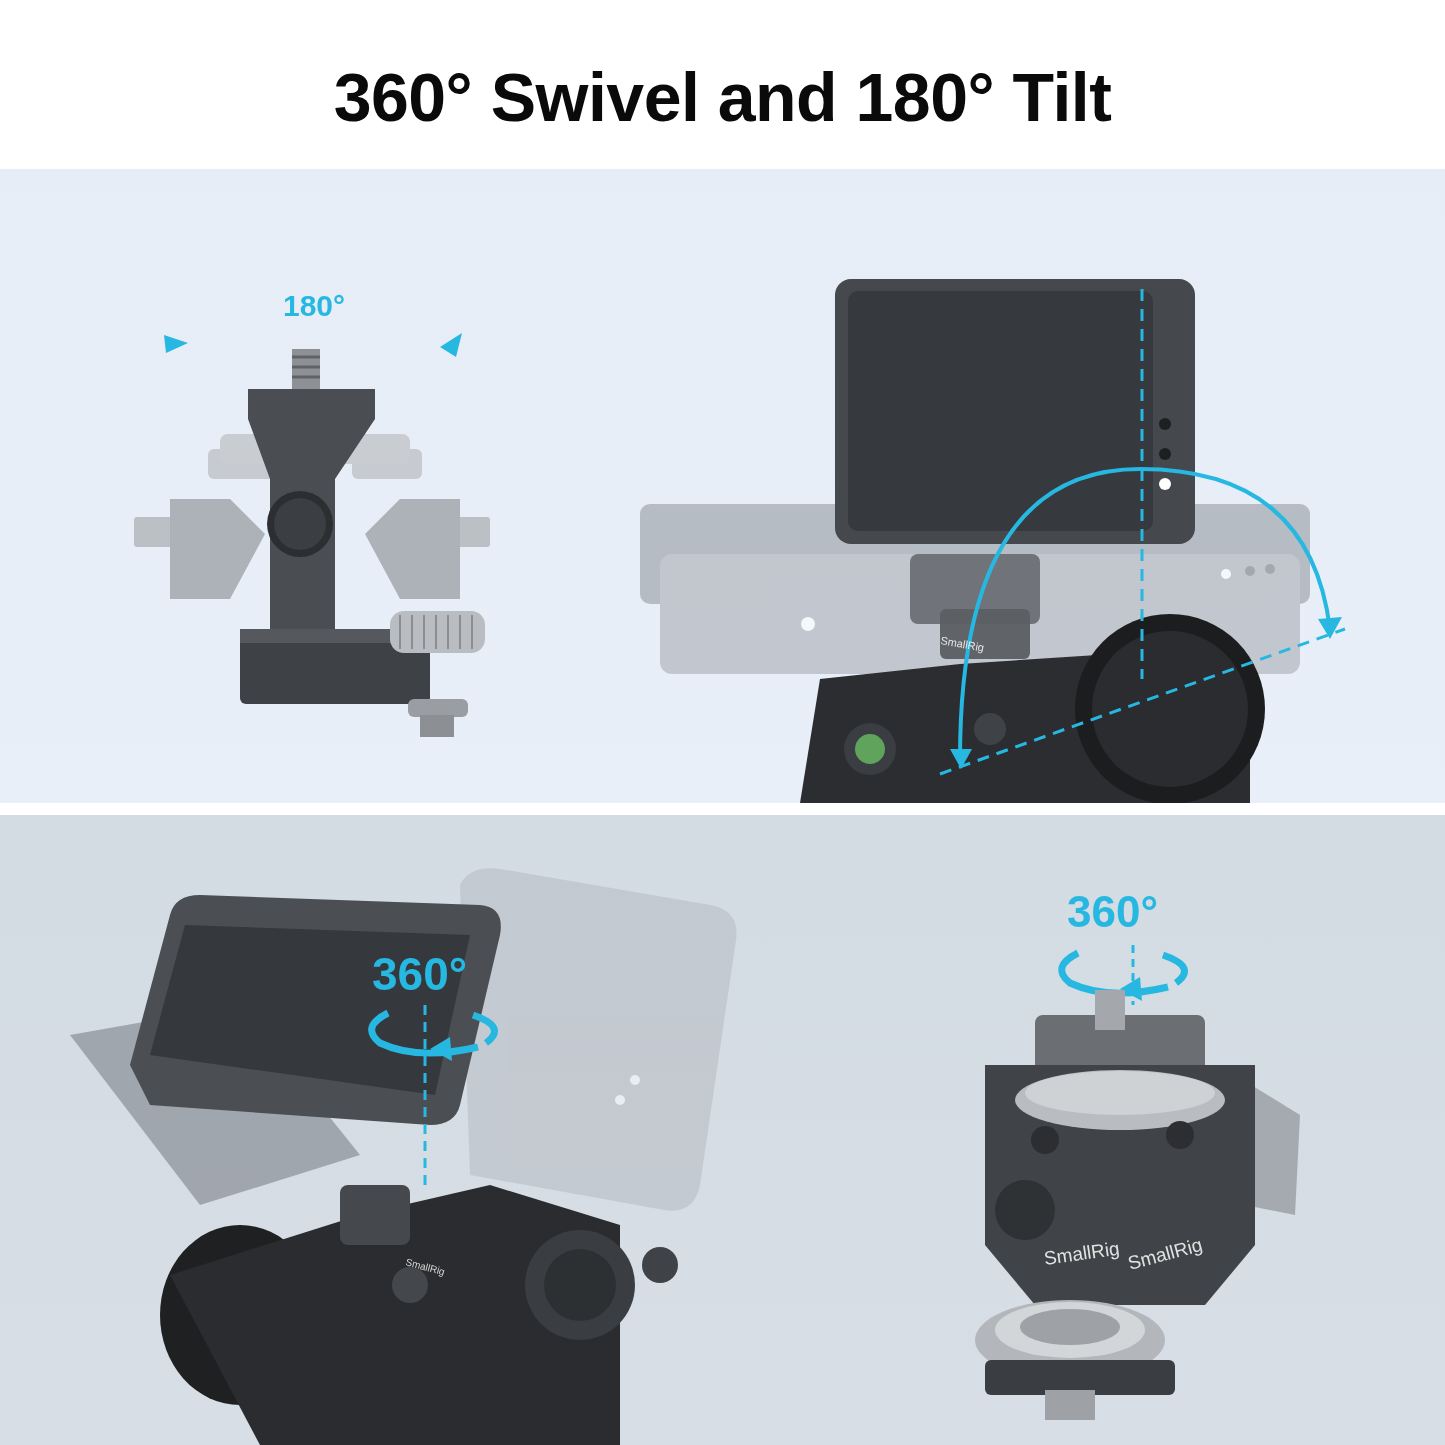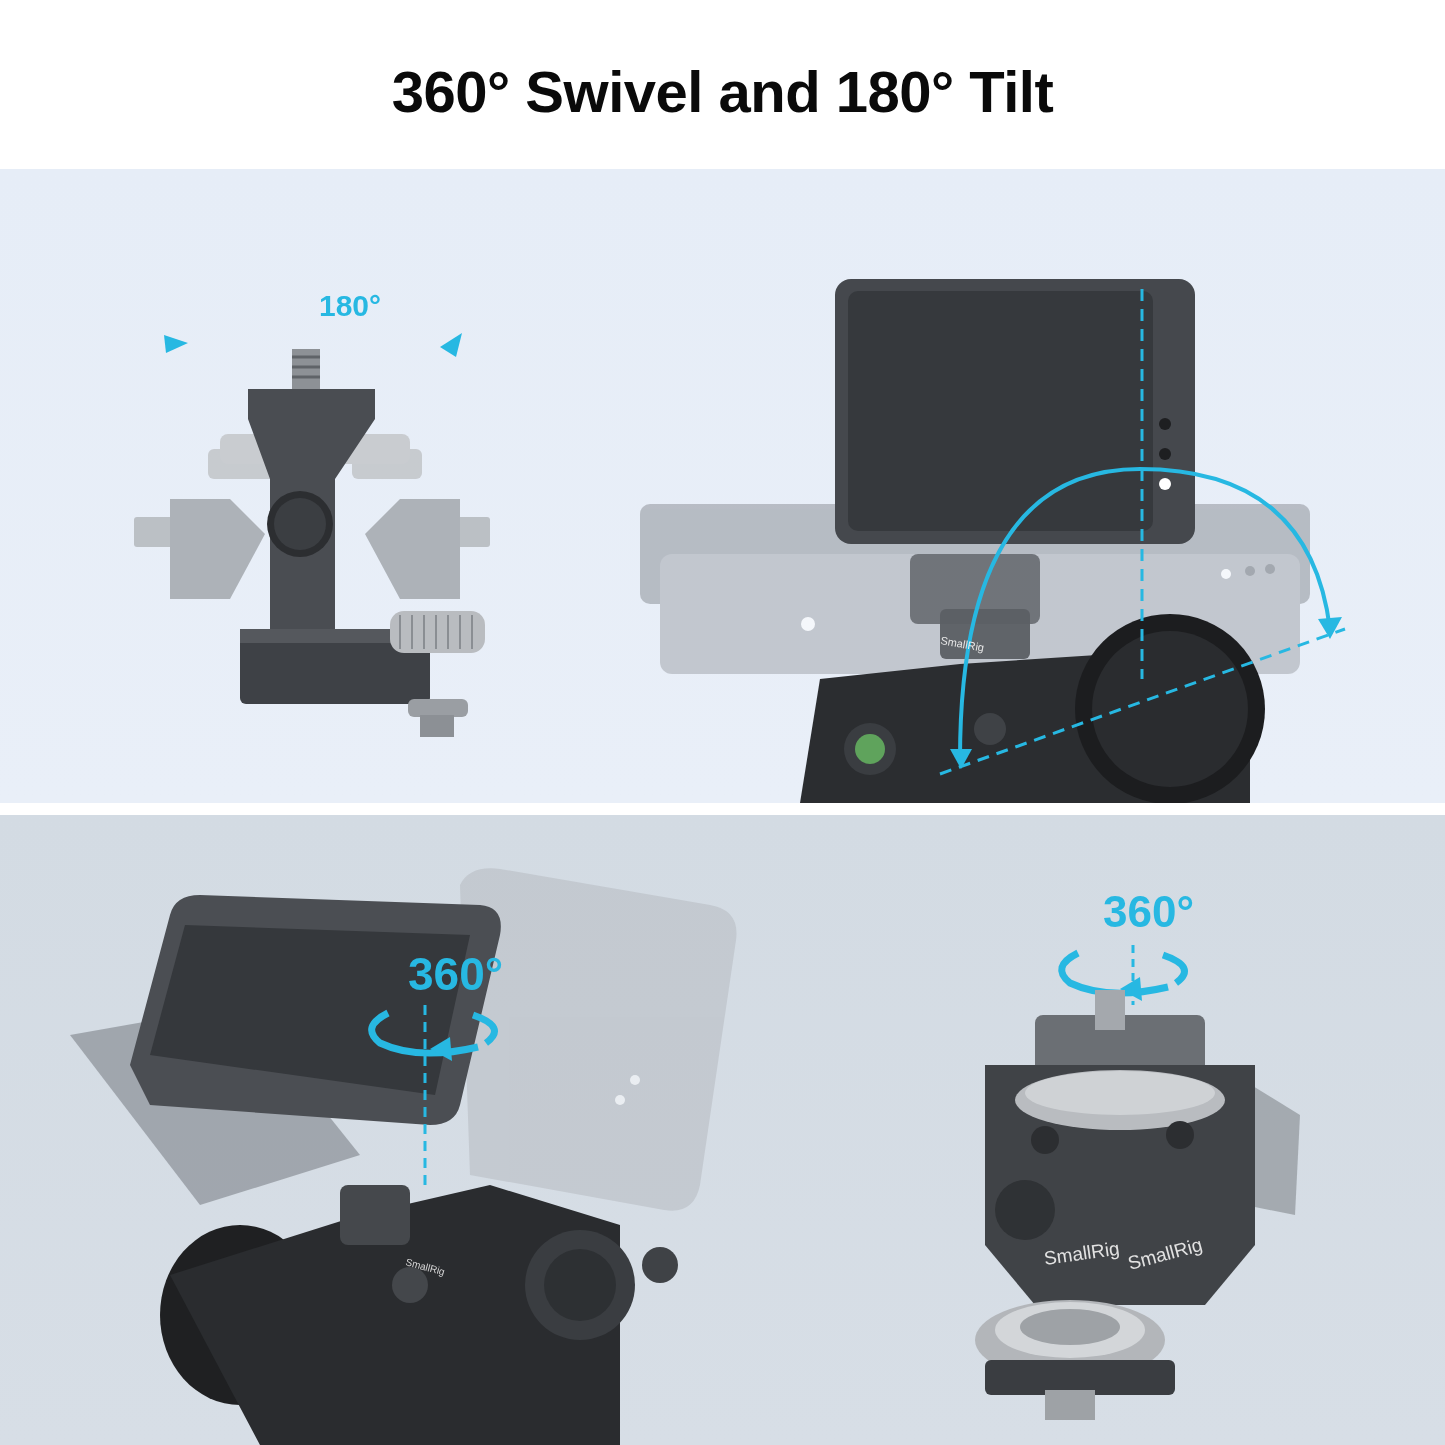--- a/index.html
+++ b/index.html
@@ -1,20 +1,20 @@
 <!DOCTYPE html>
 <html><head>
 <meta charset="utf-8">
 <style>
   html, body { margin: 0; padding: 0; }
   body { width: 1445px; height: 1445px; background: #ffffff; position: relative; overflow: hidden; font-family: "Liberation Sans", sans-serif; }
-  .title { position: absolute; top: 58px; left: 0; width: 1445px; text-align: center; font-size: 58px; font-weight: bold; color: #0a0a0a; letter-spacing: -0.5px; }
+  .title { position: absolute; top: 58px; left: 0; width: 1445px; text-align: center; font-size: 68px; font-weight: bold; color: #0a0a0a; letter-spacing: -0.5px; }
   .panel-top { position: absolute; left: 0; top: 169px; width: 1445px; height: 634px; background: linear-gradient(180deg, #e6edf7 0%, #e9eff8 100%); overflow: hidden; }
   .panel-bottom { position: absolute; left: 0; top: 815px; width: 1445px; height: 630px; background: linear-gradient(180deg, #d3dbe3 0%, #d7dee6 100%); overflow: hidden; }
-  .label-accent { position: absolute; color: #27b8e2; font-weight: bold; margin-left: 36px; }
+  .label-accent { position: absolute; color: #27b8e2; font-weight: bold; }
   svg { position: absolute; }
 </style>
 </head>
 <body>
 
 <div class="title">360° Swivel and 180° Tilt</div>
 
 <div class="panel-top">
 
   <div class="label-accent" style="left:283px; top:120px; font-size:30px;">180°</div>

